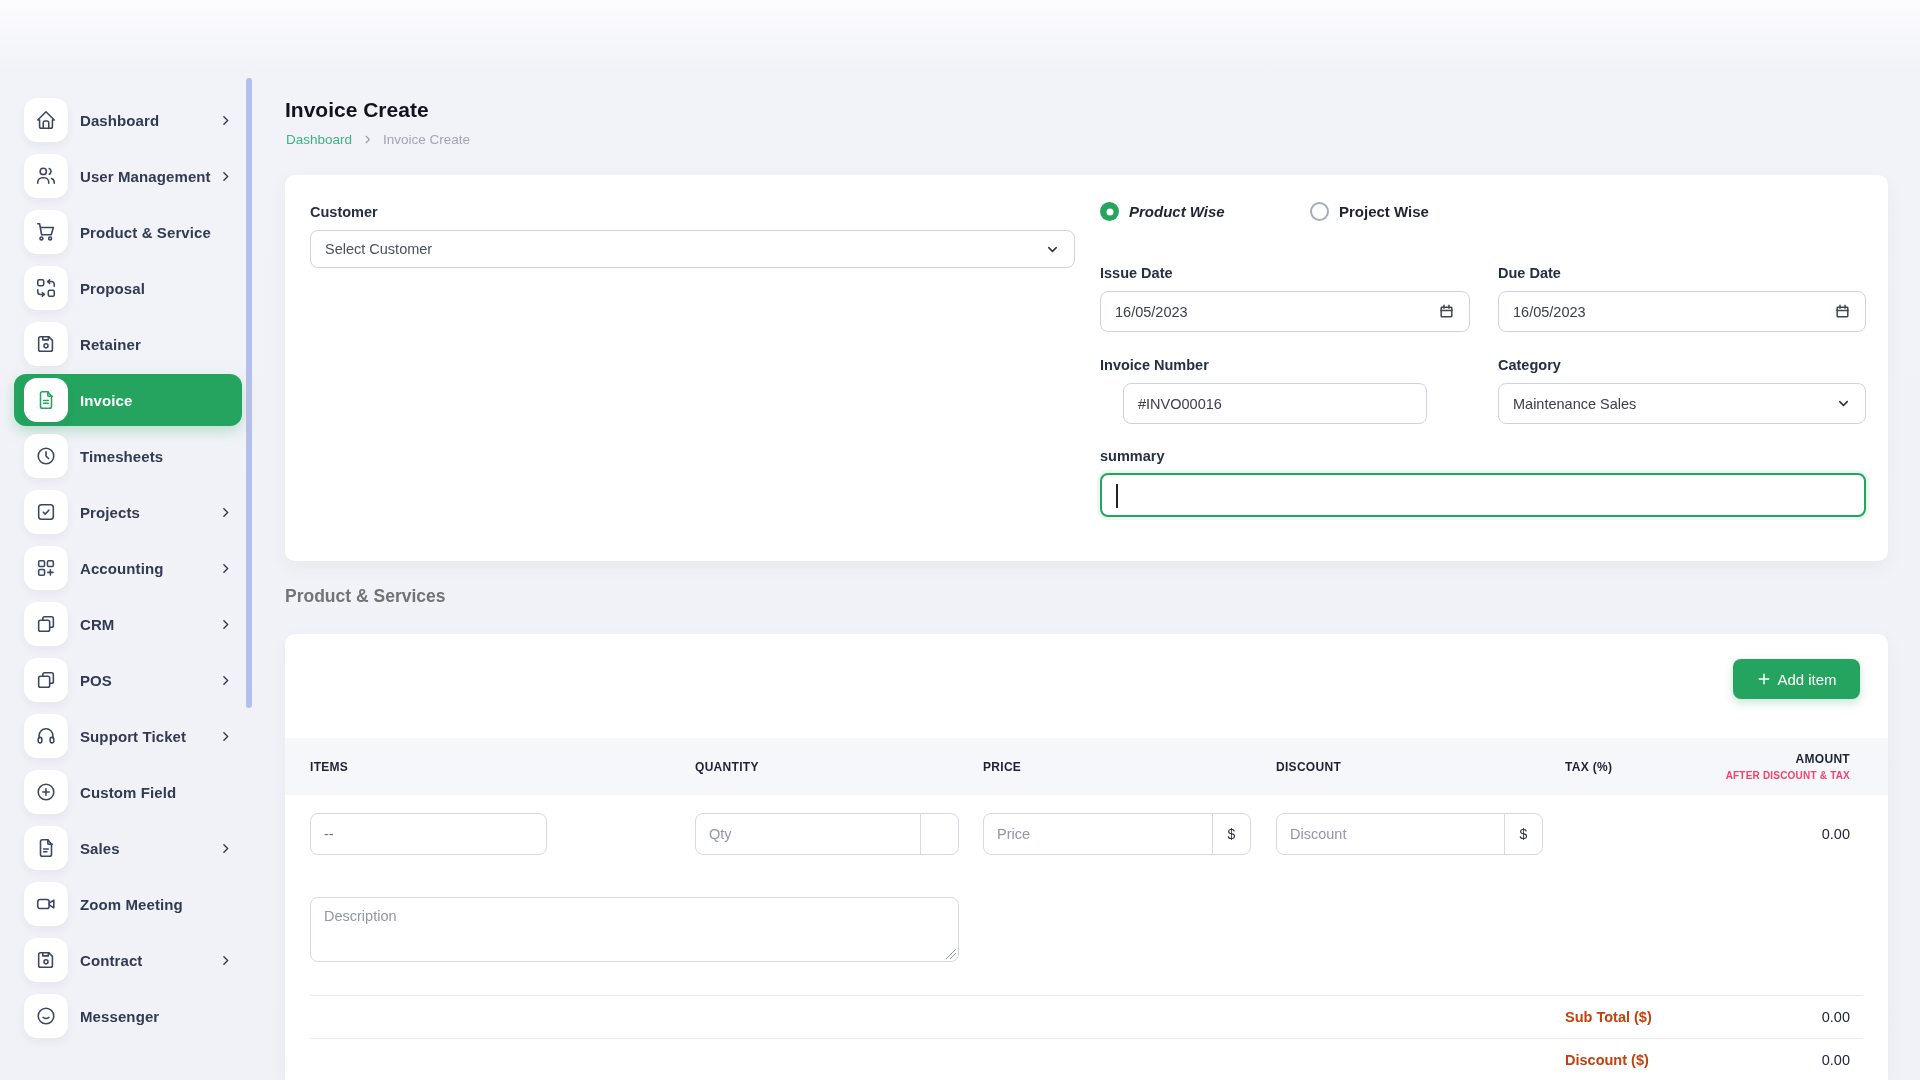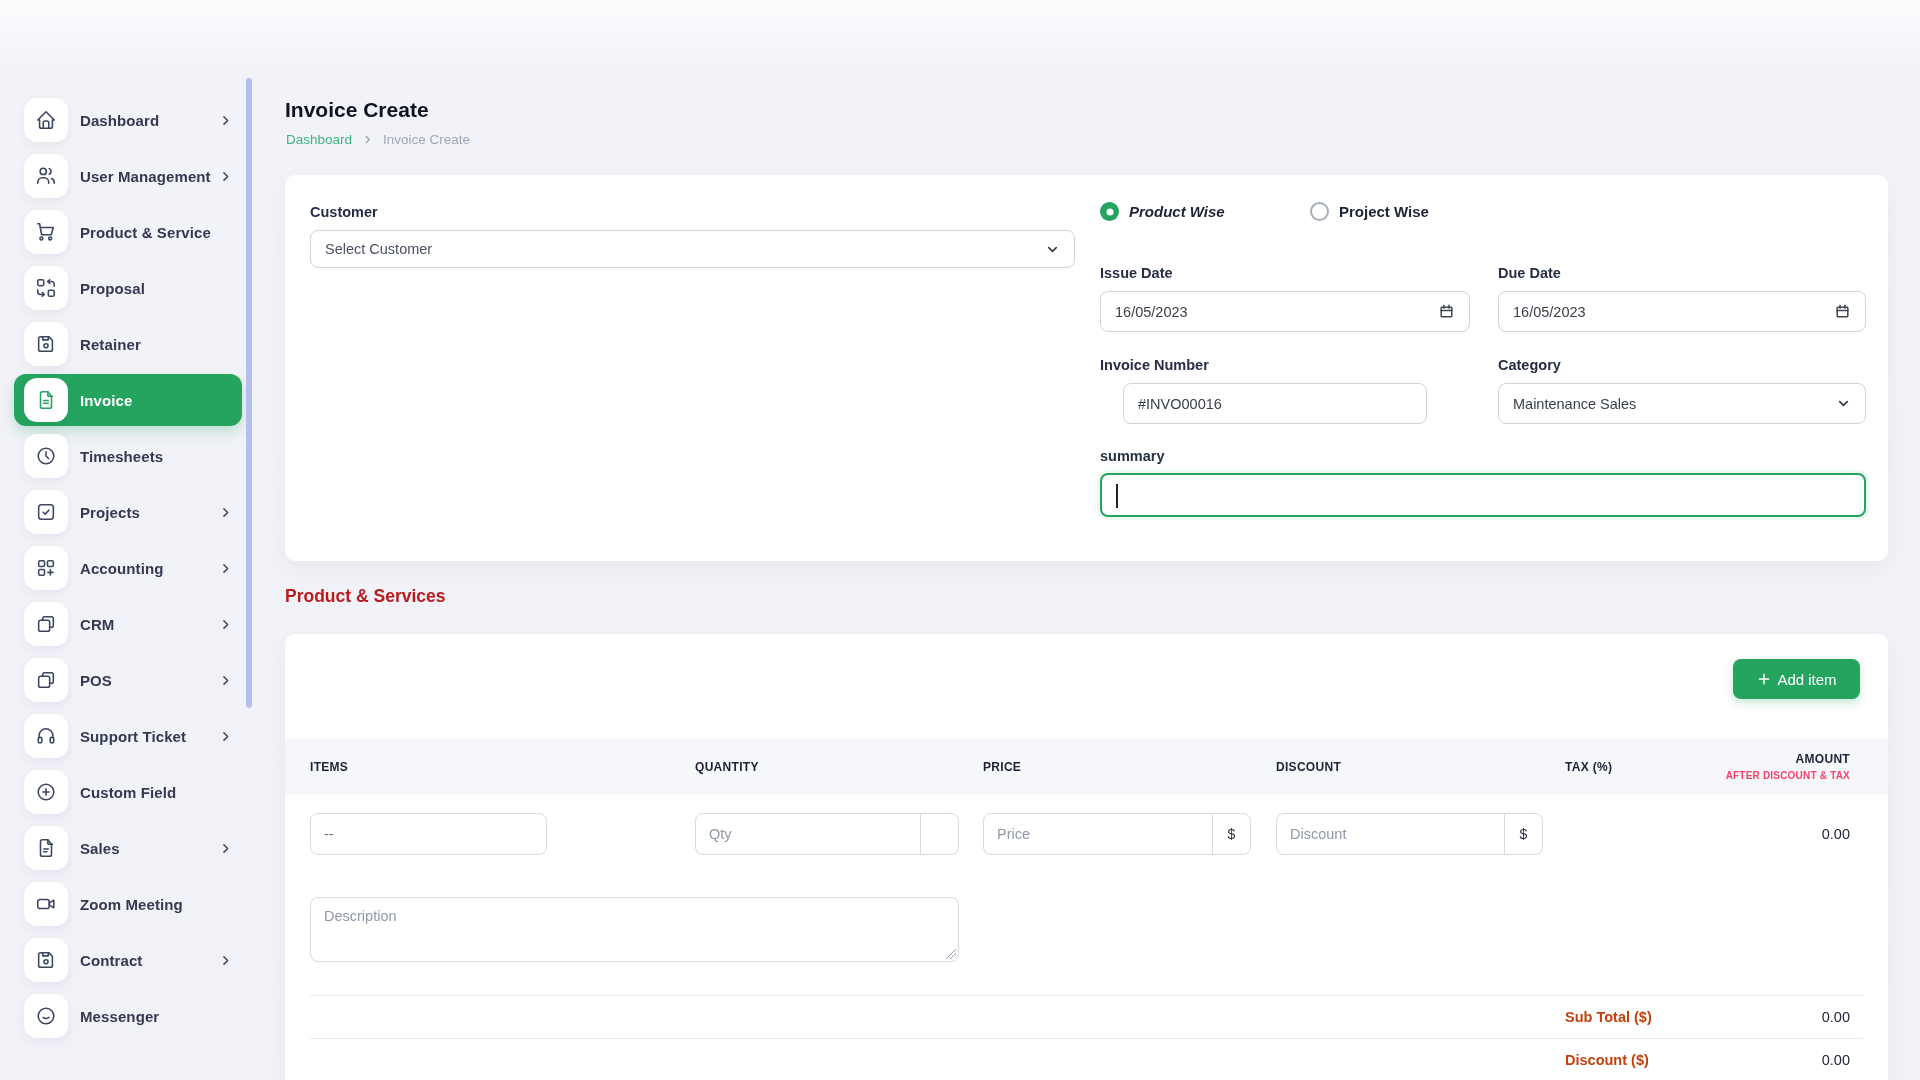--- a/index.html
+++ b/index.html
@@ -62,21 +62,21 @@
   .radio.unchecked{background:#fff;border:2px solid #a8aeb9;}
   .radio-label{margin-left:10px;font-size:15px;font-weight:600;color:#1d2433;}
 
   
   .summary-box{position:absolute;left:815px;top:298px;width:766px;height:44px;border:2px solid var(--primary);
                border-radius:8px;background:#fff;box-shadow:0 0 0 3px rgba(36,164,95,.08);}
   .caret{position:absolute;left:14px;top:9px;width:1.5px;height:24px;background:#222;animation:blink 1.1s steps(1) infinite;}
   @keyframes blink{50%{opacity:0;}}
 
   
-  .section-title{position:absolute;left:285px;top:586px;font-size:17.5px;font-weight:700;color:#b91c1c;}
+  .section-title{position:absolute;left:285px;top:586px;font-size:17.5px;font-weight:700;color:#737373;}
   .add-btn{position:absolute;top:25px;right:28px;width:127px;height:40px;background:var(--primary);border:none;border-radius:8px;
            color:#fff;font-size:15px;font-weight:500;display:flex;align-items:center;justify-content:center;gap:5px;cursor:pointer;
            box-shadow:0 4px 10px rgba(36,164,95,.25);}
   .add-btn svg{width:16px;height:16px;}
 
   .thead{position:absolute;top:104px;left:0;right:0;height:57px;background:#f6f7fb;display:grid;
          grid-template-columns:385px 288px 293px 289px 155px 1fr;align-items:center;padding:0 25px;}
   .th{font-size:12px;font-weight:800;color:var(--ink);letter-spacing:.3px;}
   .th-amount{text-align:right;padding-right:13px;}
   .th-amount .note{display:block;font-size:10px;font-weight:800;color:var(--pink);margin-top:4px;letter-spacing:.2px;}

